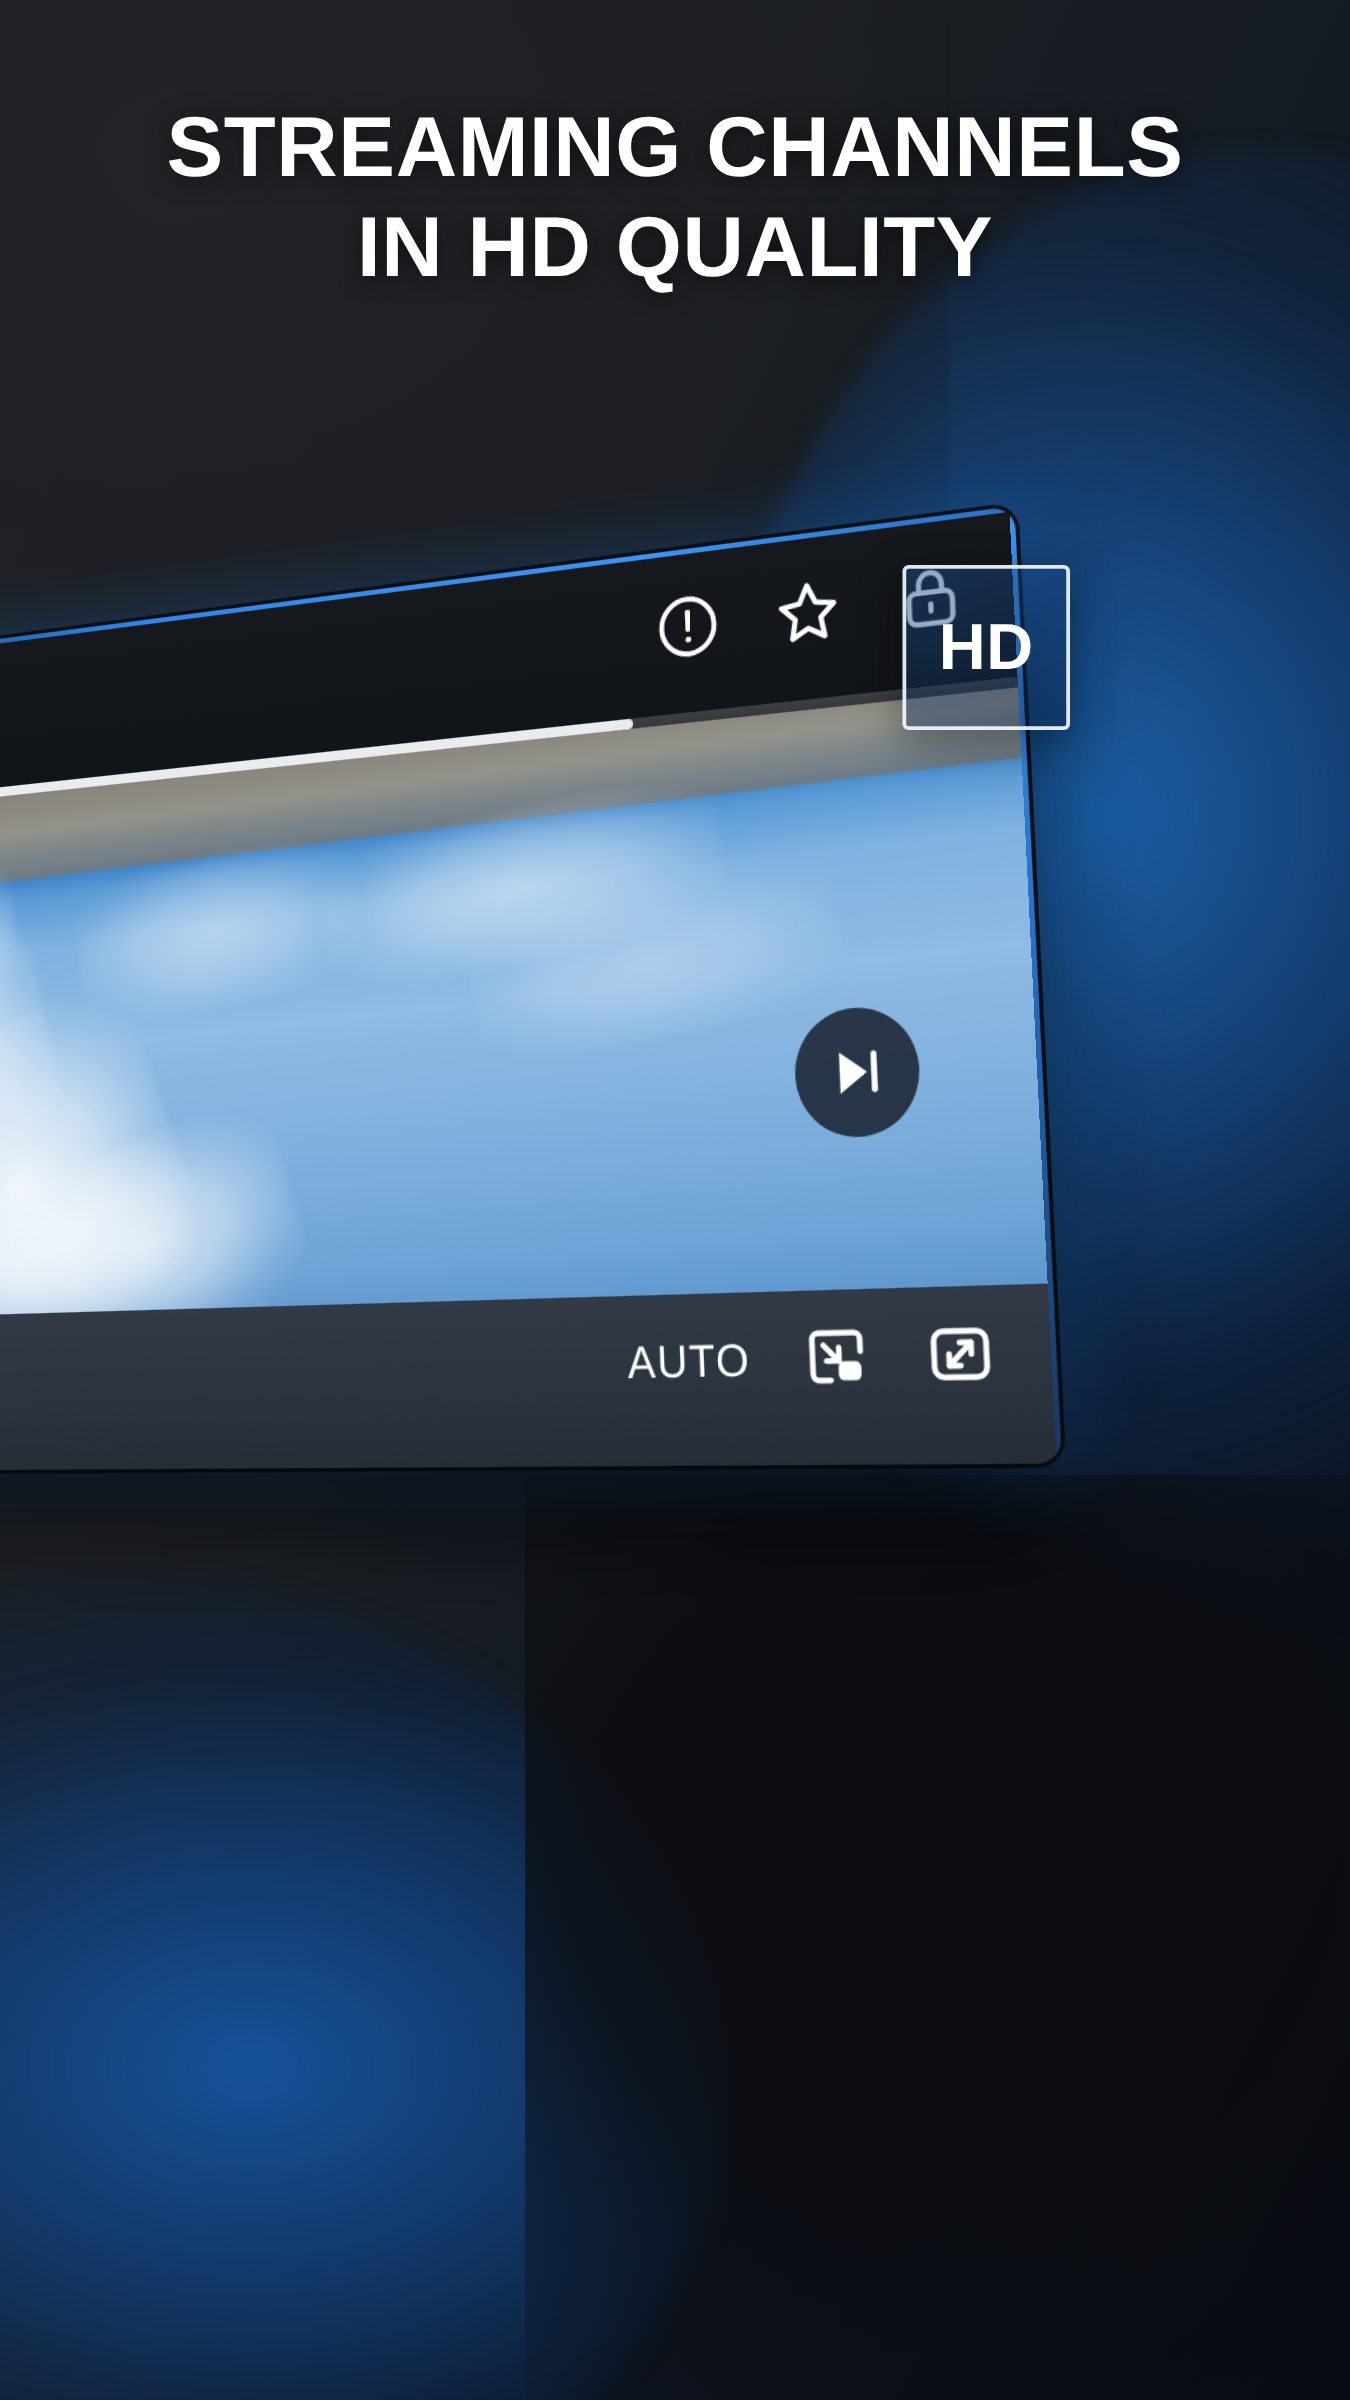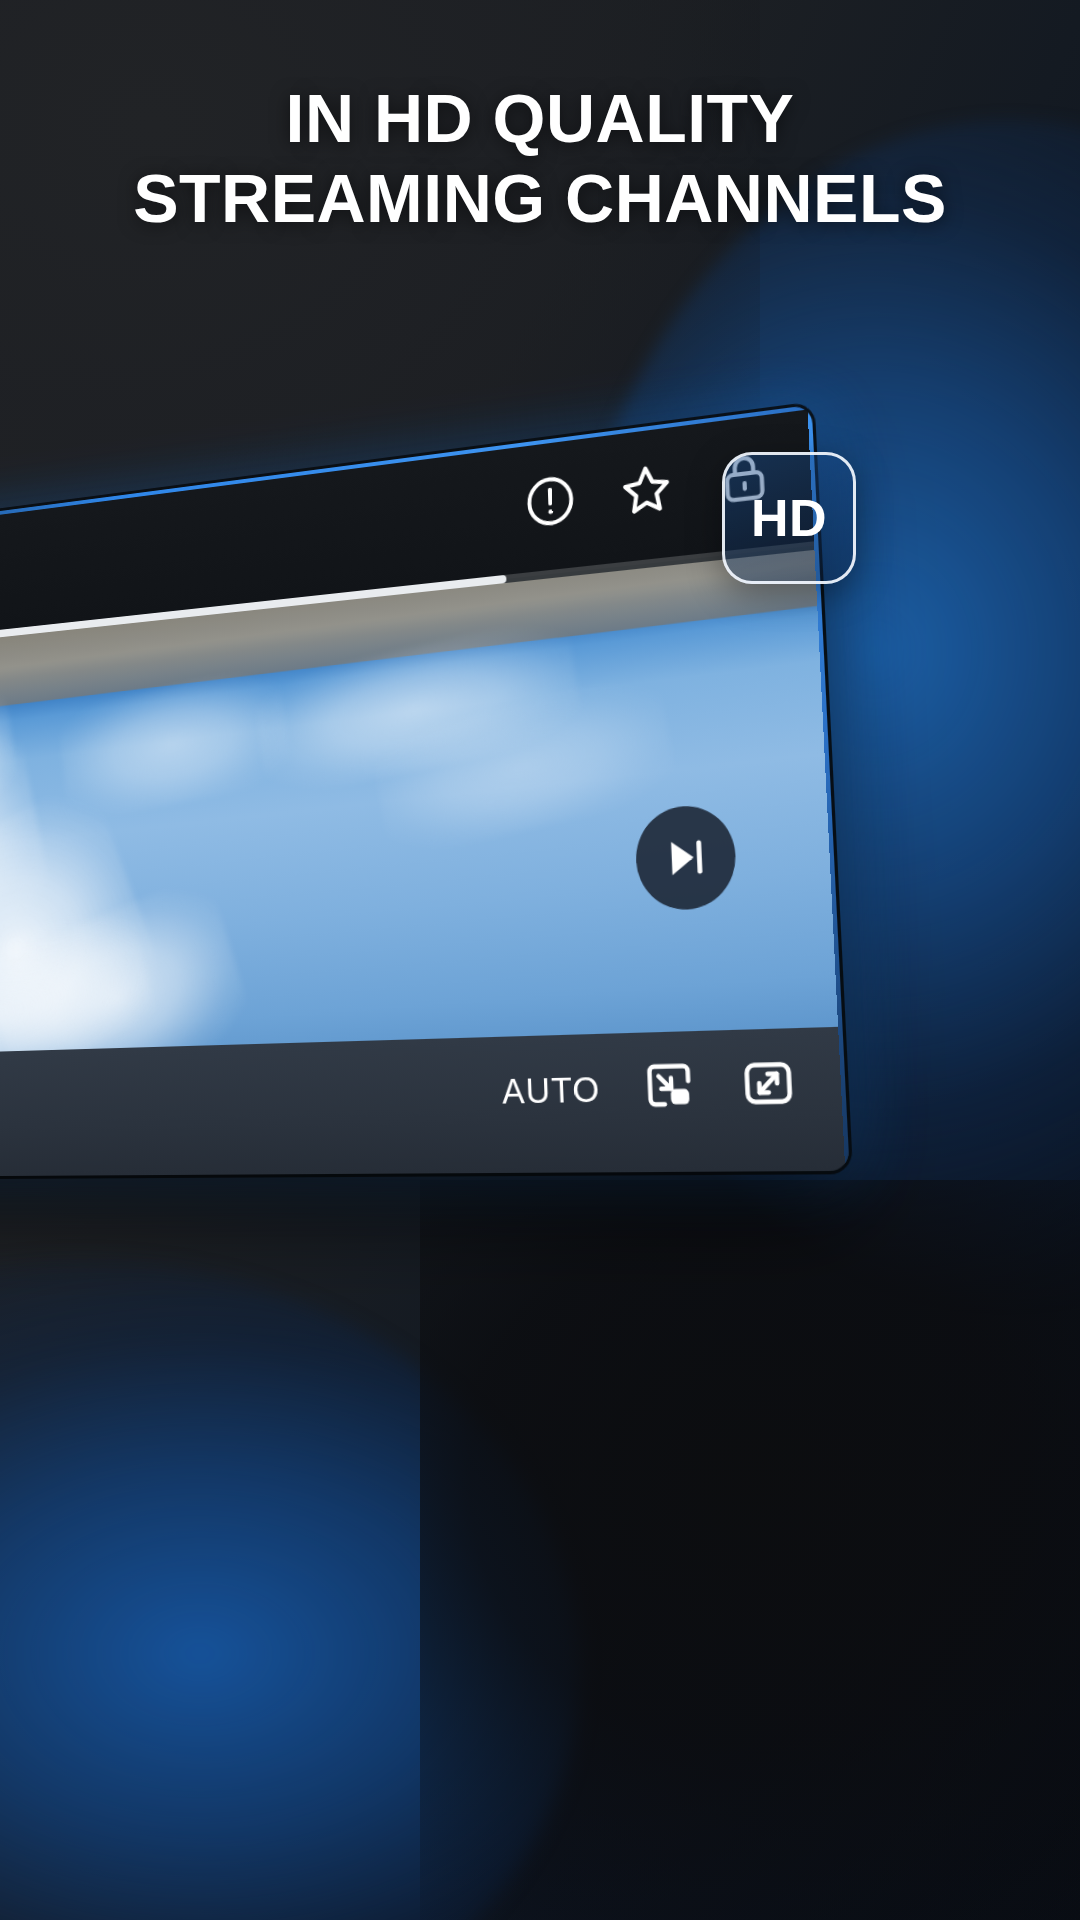--- a/index.html
+++ b/index.html
@@ -272,21 +272,21 @@
     z-index: 6;
   }
 
   
   .hd-badge {
     position: absolute;
     left: 722px;
     top: 452px;
     width: 128px;
     height: 126px;
-    border-radius: 30px;
+    border-radius: 5px;
     border: 3px solid rgba(244,248,255,0.92);
     background: linear-gradient(160deg, rgba(26,78,142,0.48) 0%, rgba(18,56,106,0.40) 55%, rgba(11,32,64,0.42) 100%);
     display: flex;
     align-items: center;
     justify-content: center;
     z-index: 60;
     box-shadow: 0 10px 34px rgba(0,0,0,0.35);
   }
   .hd-badge span {
     color: #ffffff;
@@ -300,22 +300,22 @@
 
 <div id="stage">
 
   <div class="bg-base"></div>
   <div class="bg-glow-right"></div>
   <div class="bg-glow-bottomleft"></div>
   <div class="bg-dark-top"></div>
   <div class="bg-dark-bottom"></div>
 
   <div class="headline">
+    <span class="headline-line">STREAMING CHANNELS</span>
     <span class="headline-line">IN HD QUALITY</span>
-    <span class="headline-line">STREAMING CHANNELS</span>
   </div>
 
   <div class="device-wrap">
     <div class="device">
 
       <div class="device-edge-top"></div>
       <div class="device-edge-right"></div>
 
       <div class="player-topbar">
         <div class="topbar-icons">

